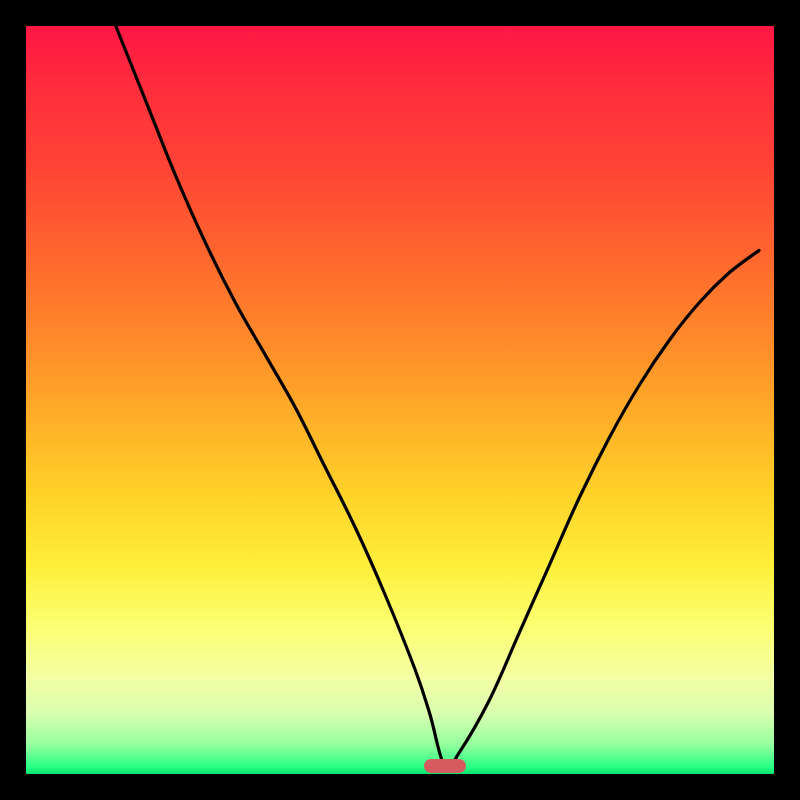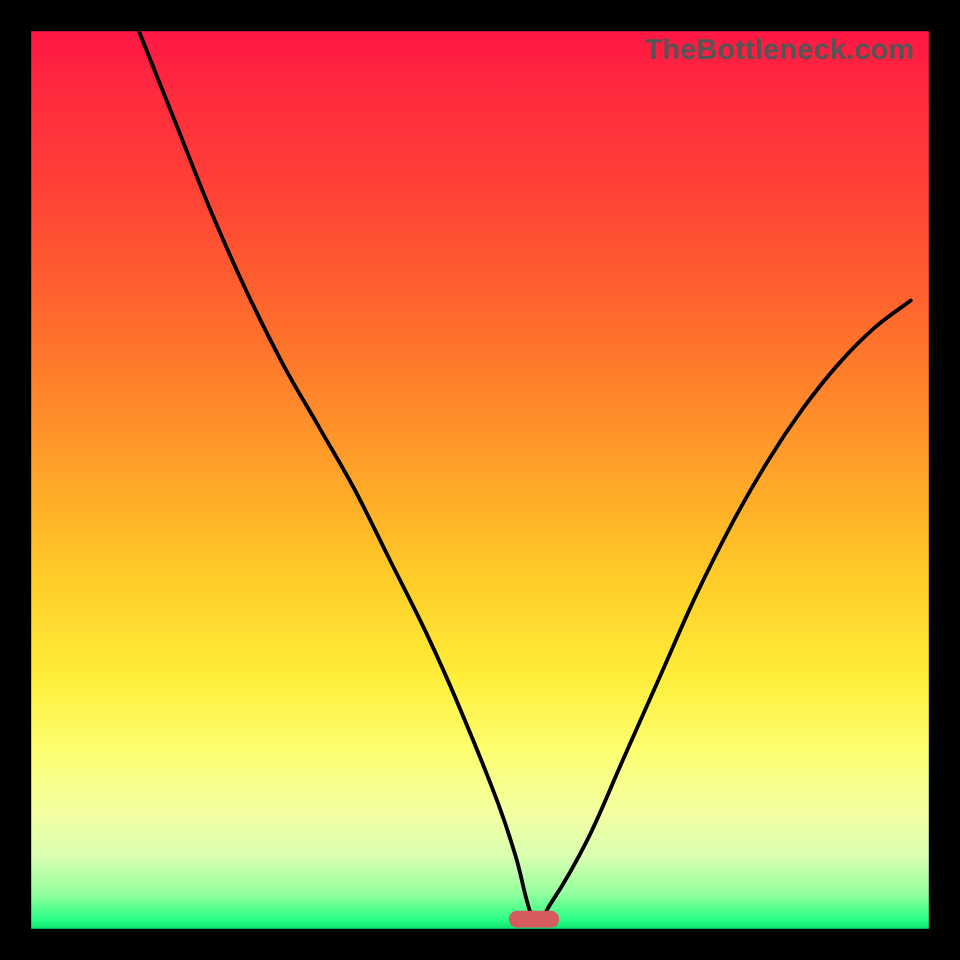--- a/index.html
+++ b/index.html
@@ -67,21 +67,20 @@
     border-radius: 7px;
     background: #d55b5f;
   }
 </style>
 </head>
 <body>
 
 <div class="frame">
   <div class="plot-area">
 
-    <div class="watermark">TheBottleneck.com</div>
 
     <svg class="curve" viewBox="0 0 748 748" preserveAspectRatio="none">
       <path d="M 89.8 0.0 C 95.1 13.5, 108.9 47.9, 119.7 74.8 C 130.5 101.7, 138.8 124.0, 149.6 149.6 C 160.4 175.2, 168.7 194.0, 179.5 216.9 C 190.3 239.8, 198.7 256.6, 209.4 276.8 C 220.2 297.0, 228.6 310.3, 239.4 329.1 C 250.1 348.0, 258.5 361.3, 269.3 381.5 C 280.1 401.7, 288.4 419.8, 299.2 441.3 C 310.0 462.9, 318.3 478.3, 329.1 501.2 C 339.9 524.0, 348.3 542.9, 359.0 568.5 C 369.8 594.1, 380.9 621.7, 389.0 643.3 C 397.0 664.8, 398.5 670.7, 403.9 688.2 C 409.3 705.7, 413.5 733.8, 418.9 740.5 C 424.3 747.3, 425.8 737.7, 433.8 725.6 C 441.9 713.4, 453.0 694.7, 463.8 673.2 C 474.5 651.7, 482.9 630.1, 493.7 605.9 C 504.5 581.6, 512.8 562.8, 523.6 538.6 C 534.4 514.3, 542.7 494.1, 553.5 471.2 C 564.3 448.4, 572.7 431.6, 583.4 411.4 C 594.2 391.2, 602.6 376.5, 613.4 359.0 C 624.1 341.5, 632.5 329.0, 643.3 314.2 C 654.1 299.3, 662.4 288.9, 673.2 276.8 C 684.0 264.6, 692.3 256.3, 703.1 246.8 C 713.9 237.4, 727.7 228.4, 733.0 224.4" id="curvePath" fill="none" stroke="#000" stroke-width="3.2" stroke-linecap="round" stroke-linejoin="round"></path>
     </svg>
 
     <div class="marker" id="marker" style="left: 397.88px; top: 732.52px;"></div>
 
   </div>
 </div>
 

